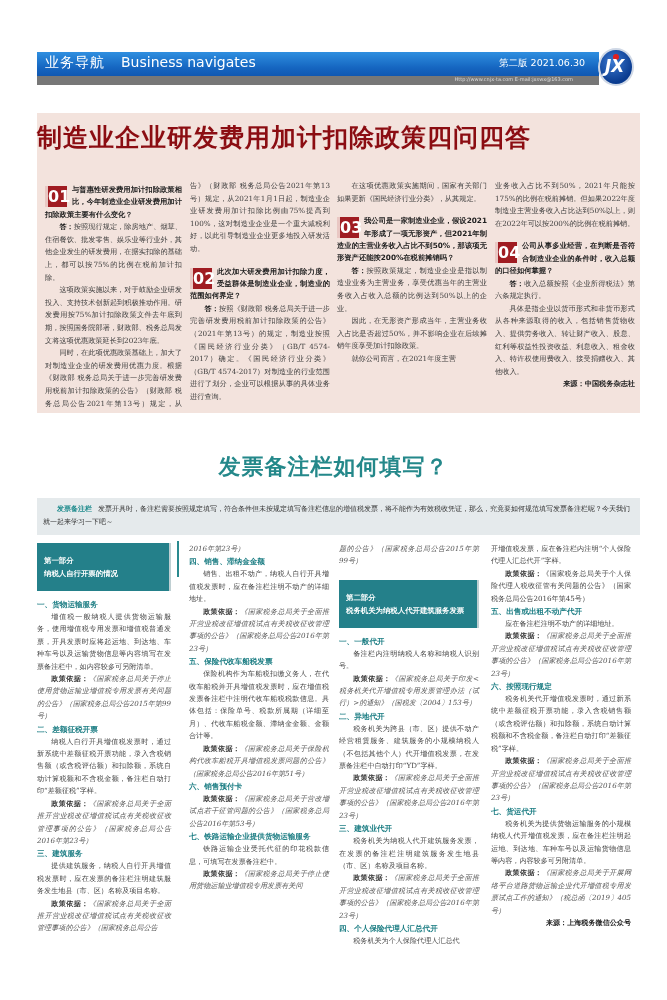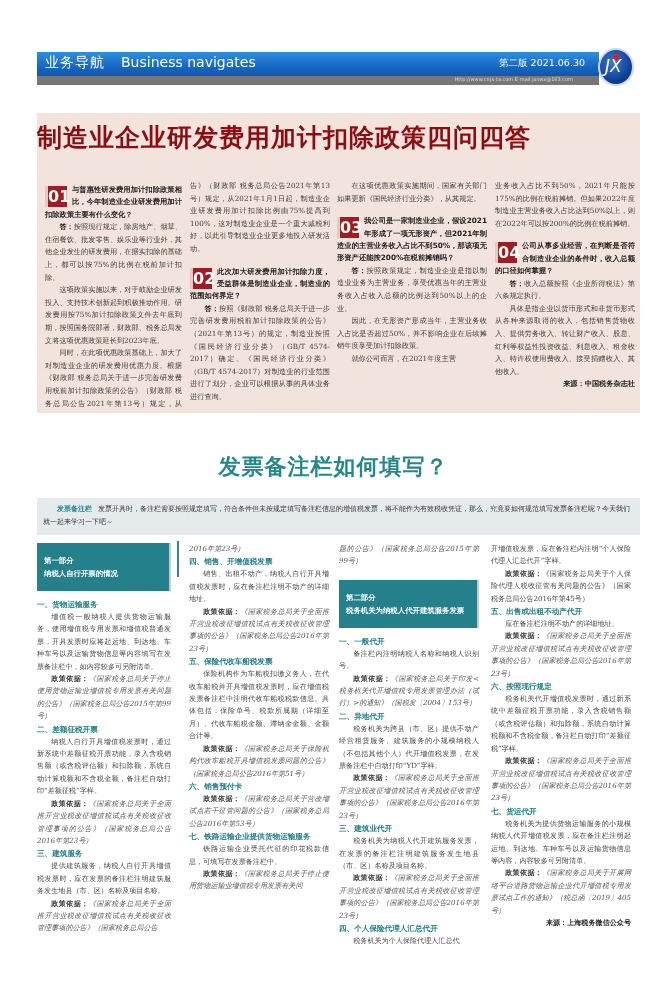--- a/index.html
+++ b/index.html
@@ -13,21 +13,21 @@
     font-family: "DejaVu Sans", sans-serif; font-size: 14px; letter-spacing: 1px; white-space: nowrap; }
   .banner .title .en { margin-left: 16px; letter-spacing: 0; }
   .banner .issue { position: absolute; right: 14px; top: 5px; color: #fff;
     font-family: "DejaVu Sans", sans-serif; font-size: 9.5px; white-space: nowrap; }
   .subbar { position: absolute; left: 37px; top: 76px; width: 562px; height: 9px; background: #777; }
   .subbar .url { position: absolute; right: 26px; top: 0px; color: #ddd; font-size: 5px;
     font-family: "DejaVu Sans", sans-serif; white-space: nowrap; }
   .logo { position: absolute; left: 598px; top: 48px; width: 36px; height: 38px; border-radius: 50%;
     background: radial-gradient(circle at 40% 35%, #3a78d0, #0a3b8f 70%); border: 2px solid #cfd8e6; }
   .logo .letters { position: absolute; left: 5px; top: 6px; color: #fff; font-family: "DejaVu Sans", sans-serif;
-    font-weight: normal; font-size: 17px; font-style: italic; }
+    font-weight: bold; font-size: 17px; font-style: italic; }
   .logo .dot { position: absolute; left: 13px; top: 4px; width: 6px; height: 6px; border-radius: 50%; background: #e02020; }
 
   
   .art1 { position: absolute; left: 37px; top: 113px; width: 603px; height: 300px; background: #f3e3dd; }
   .art1 h1 { position: absolute; left: 0; top: 8px; width: 603px; text-align: left; color: #8b0d12;
     font-family: "DejaVu Serif", serif; font-weight: bold; font-size: 25px; letter-spacing: 1px; }
   .col { position: absolute; font-size: 7.2px; line-height: 12.6px; color: #3b3b3b; text-align: justify; }
   .col p { text-indent: 2em; }
   .col p.noind { text-indent: 0; }
   .q { position: relative; font-family: "DejaVu Sans", sans-serif; font-weight: bold; color: #222;
@@ -122,21 +122,21 @@
   <p>纳税人自行开具增值税发票时，通过新系统中差额征税开票功能，录入含税销售额（或含税评估额）和扣除额，系统自动计算税额和不含税金额，备注栏自动打印“差额征税”字样。</p>
   <p class="pol"><b>政策依据：</b><i>《国家税务总局关于全面推开营业税改征增值税试点有关税收征收管理事项的公告》（国家税务总局公告2016年第23号）</i></p>
   <div class="h">三、建筑服务</div>
   <p>提供建筑服务，纳税人自行开具增值税发票时，应在发票的备注栏注明建筑服务发生地县（市、区）名称及项目名称。</p>
   <p class="pol"><b>政策依据：</b><i>《国家税务总局关于全面推开营业税改征增值税试点有关税收征收管理事项的公告》（国家税务总局公告</i></p>
 </div>
 <div class="vline"></div>
 
 <div class="col2" style="left:189px; top:543px; width:140px;">
   <p class="noind noi">2016年第23号）</p>
-  <div class="h">四、销售、开增值税发票</div>
+  <div class="h">四、销售、滞纳金金额</div>
   <p>销售、出租不动产，纳税人自行开具增值税发票时，应在备注栏注明不动产的详细地址。</p>
   <p class="pol"><b>政策依据：</b><i>《国家税务总局关于全面推开营业税改征增值税试点有关税收征收管理事项的公告》（国家税务总局公告2016年第23号）</i></p>
   <div class="h">五、保险代收车船税发票</div>
   <p>保险机构作为车船税扣缴义务人，在代收车船税并开具增值税发票时，应在增值税发票备注栏中注明代收车船税税款信息。具体包括：保险单号、税款所属期（详细至月）、代收车船税金额、滞纳金金额、金额合计等。</p>
   <p class="pol"><b>政策依据：</b><i>《国家税务总局关于保险机构代收车船税开具增值税发票问题的公告》（国家税务总局公告2016年第51号）</i></p>
   <div class="h">六、销售预付卡</div>
   <p class="pol"><b>政策依据：</b><i>《国家税务总局关于营改增试点若干征管问题的公告》（国家税务总局公告2016年第53号）</i></p>
   <div class="h">七、铁路运输企业提供货物运输服务</div>
   <p>铁路运输企业受托代征的印花税款信息，可填写在发票备注栏中。</p>
   <p class="pol"><b>政策依据：</b><i>《国家税务总局关于停止使用货物运输业增值税专用发票有关问</i></p>

